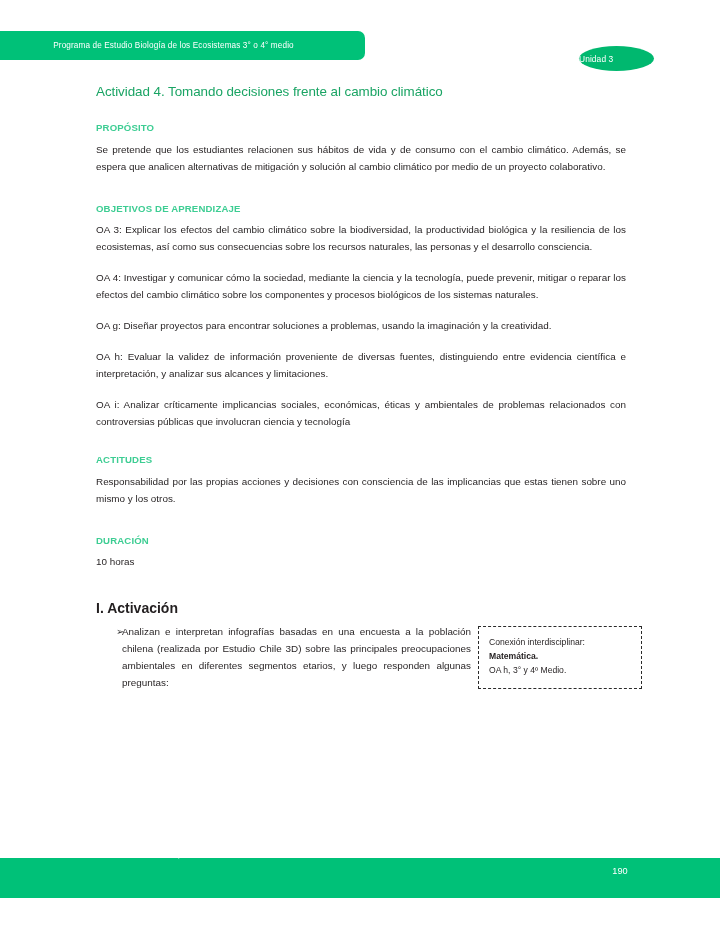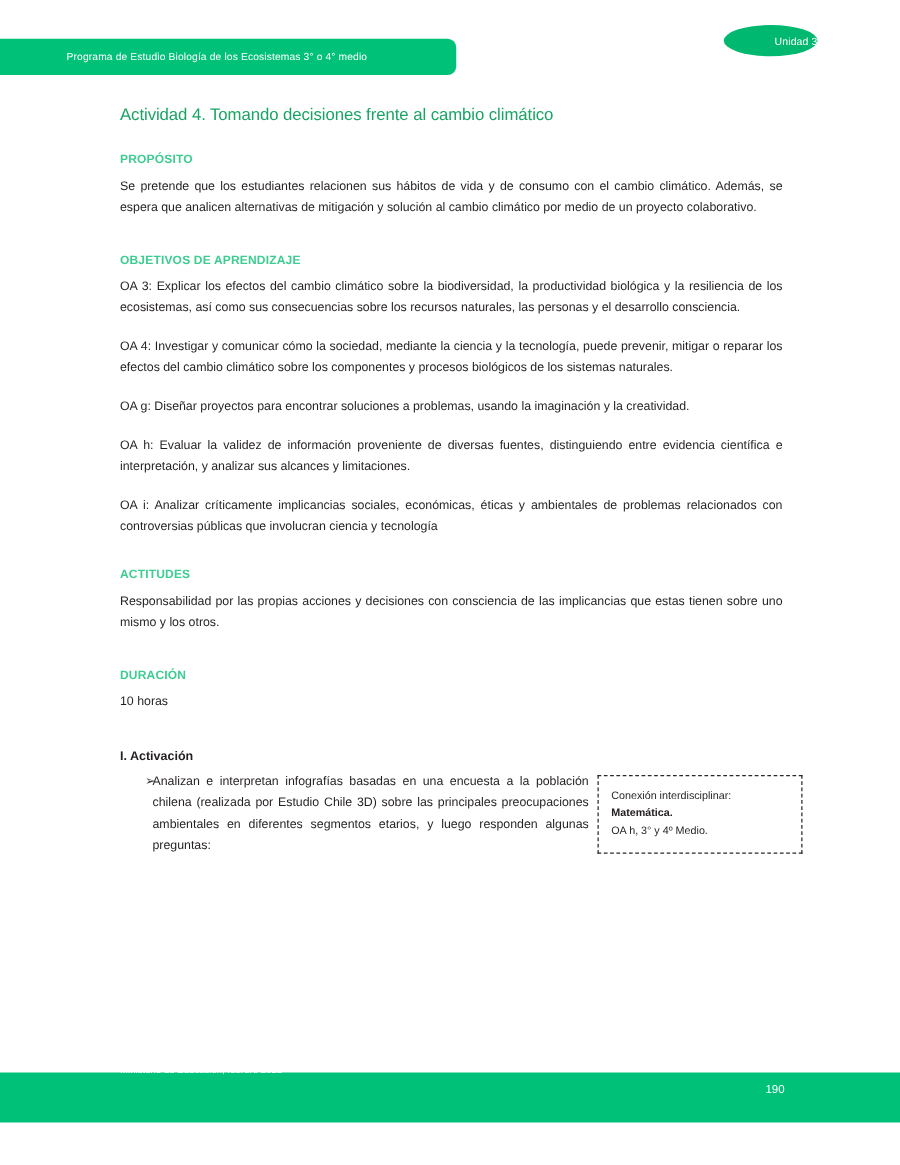--- a/index.html
+++ b/index.html
@@ -45,28 +45,28 @@
     justify-content: center;
     color: #ffffff;
     font-size: 8.2px;
     letter-spacing: 0.12px;
     white-space: nowrap;
   }
 
   .unit-badge {
     position: absolute;
     left: 579px;
-    top: 20px;
+    top: 46px;
     width: 75px;
     height: 25px;
     background: #00b86f;
     border-radius: 50%;
     display: flex;
     align-items: center;
-    justify-content: flex-end;
+    justify-content: flex-start;
     color: #ffffff;
     font-size: 8.4px;
     letter-spacing: 0.1px;
   }
 
   
   .content {
     position: absolute;
     left: 96px;
     top: 84px;
@@ -95,21 +95,21 @@
     font-size: 9.9px;
     line-height: 1.72;
     margin: 0 16px 14px 0;
     text-align: justify;
     color: #231f20;
   }
   .gap-14 { height: 14px; }
   .gap-10 { height: 10px; }
 
   .subhead {
-    font-size: 10px;
+    font-size: 14px;
     font-weight: bold;
     margin: 0 0 4px 0;
     line-height: 1.5;
     color: #231f20;
   }
 
   
   .dev-row {
     position: relative;
     display: flex;

